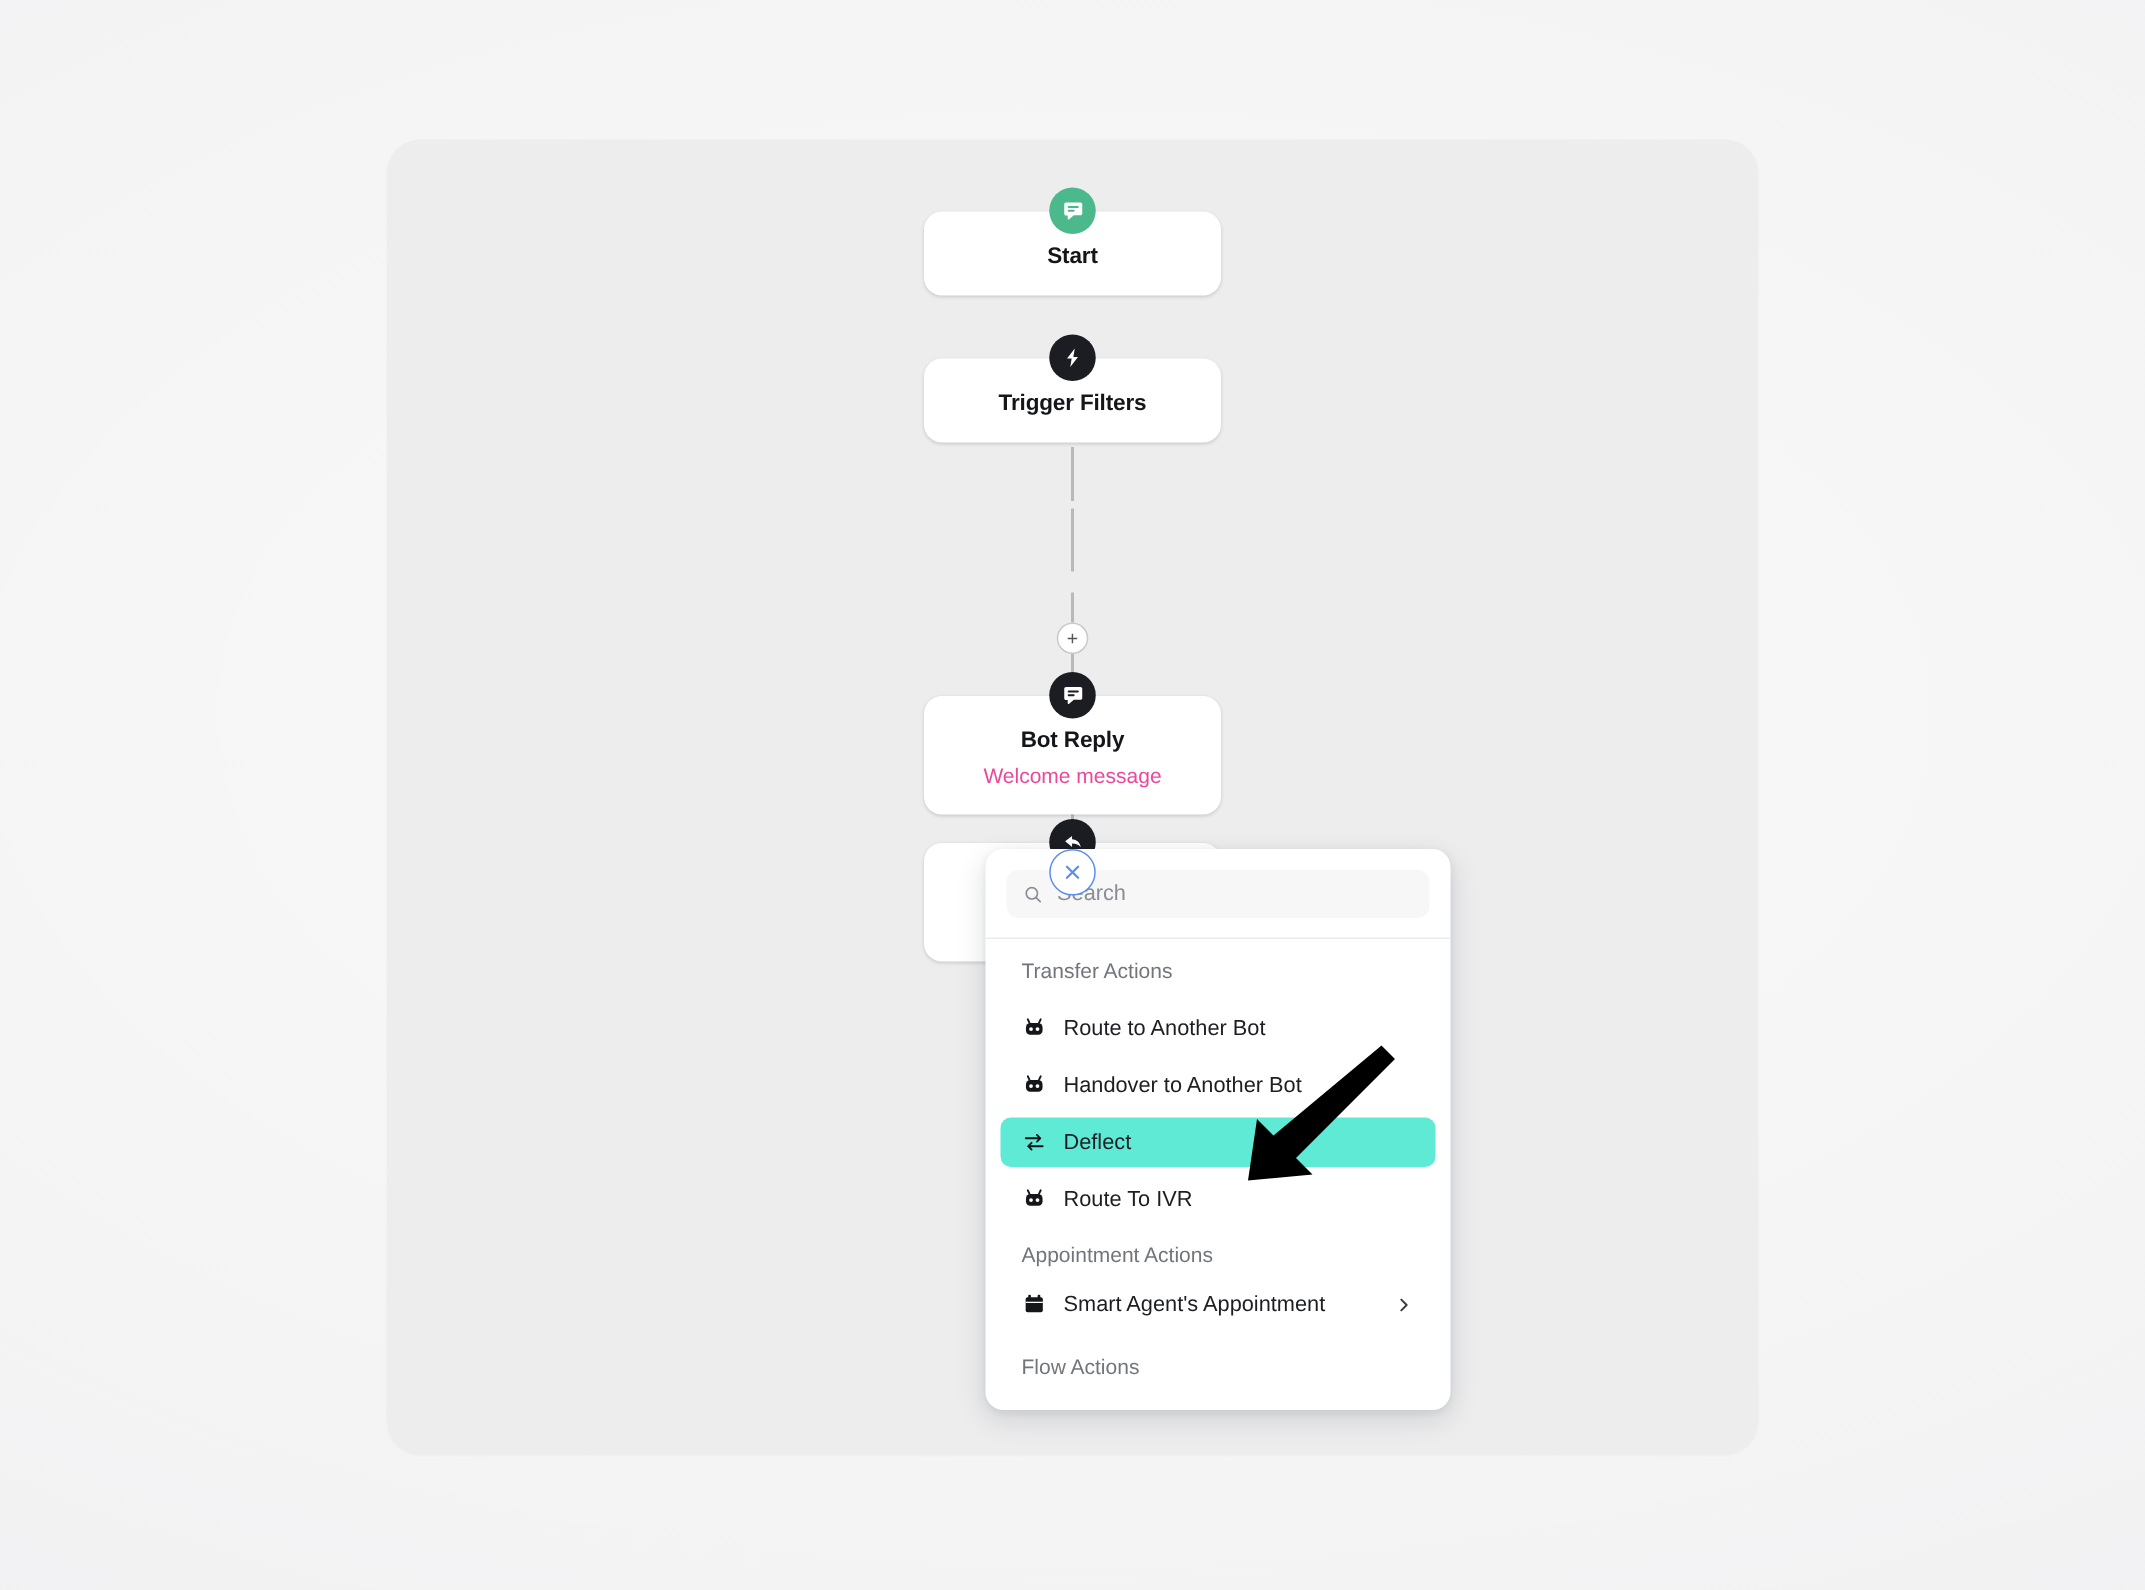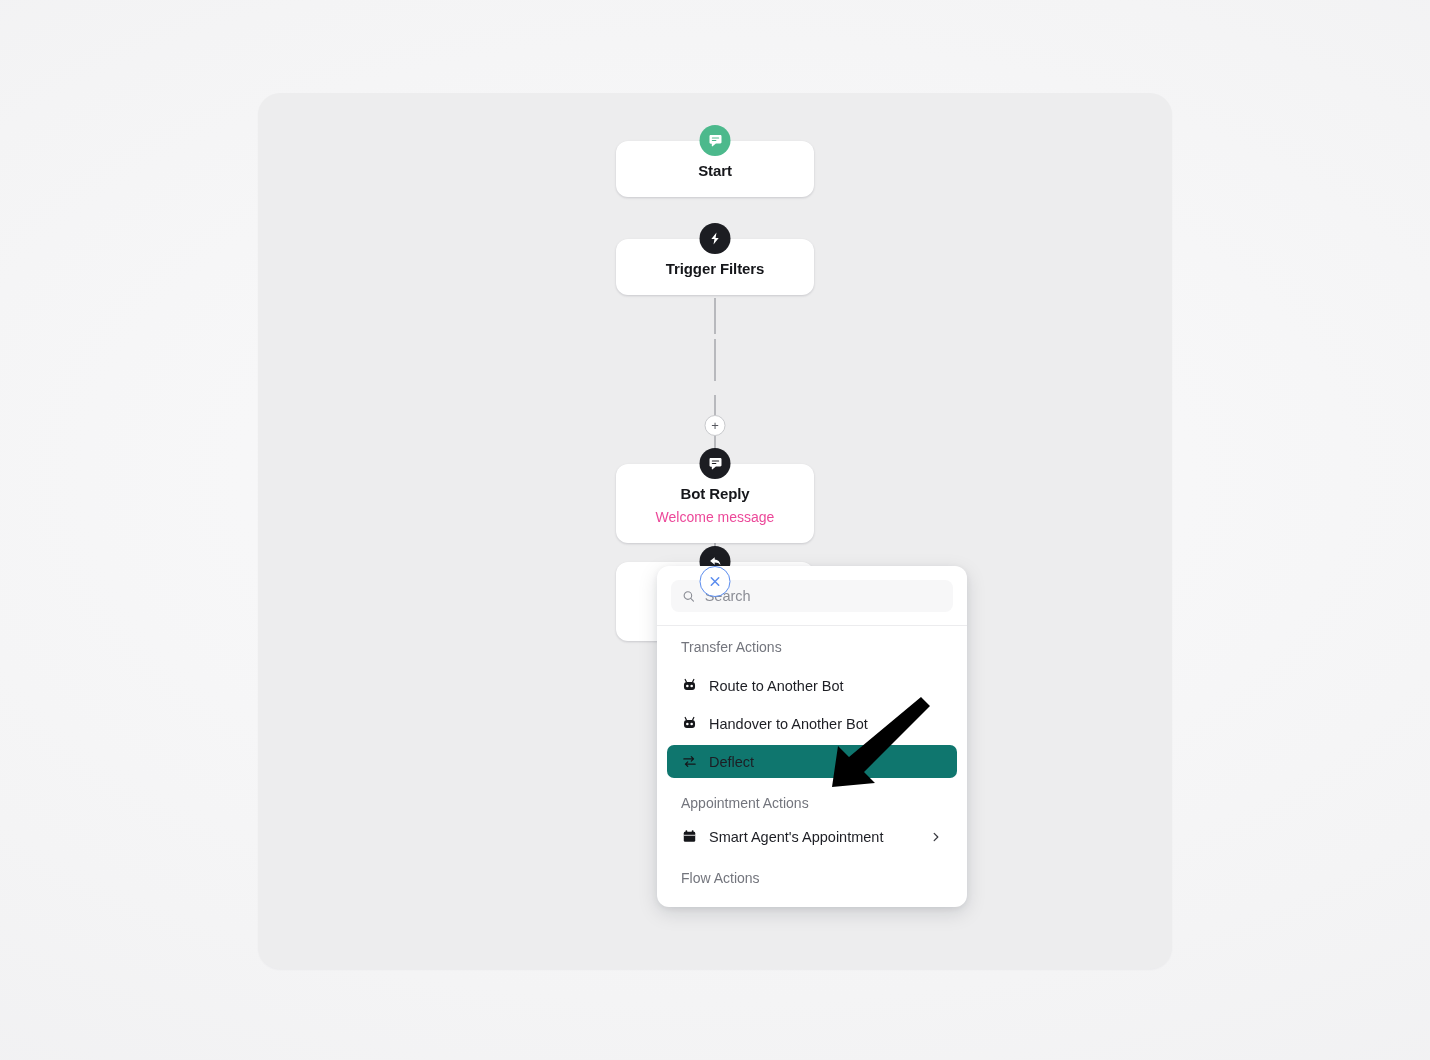--- a/index.html
+++ b/index.html
@@ -178,21 +178,21 @@
     align-items: center;
     gap: 12px;
     height: 33px;
     margin: 0 6px;
     padding: 0 14px;
     border-radius: 7px;
     cursor: pointer;
     position: relative;
   }
 
-  .menu-item.selected { background: #0f766e; }
+  .menu-item.selected { background: #5eead4; }
 
   .menu-item-label {
     font-size: 14.5px;
     color: #1d1e24;
     line-height: 20px;
     flex: 1;
     white-space: nowrap;
   }
 
   .menu-item-icon {
@@ -347,20 +347,31 @@
           <svg width="15" height="15" viewBox="0 0 16 16" fill="none">
             <path d="M2 5.2h10.3M9.9 2.8l2.4 2.4-2.4 2.4" stroke="#15161a" stroke-width="1.35" stroke-linecap="round" stroke-linejoin="round"></path>
             <path d="M14 10.8H3.7M6.1 8.4 3.7 10.8l2.4 2.4" stroke="#15161a" stroke-width="1.35" stroke-linecap="round" stroke-linejoin="round"></path>
           </svg>
         </span>
         <span class="menu-item-label">Deflect</span>
       </div>
 
       <div class="menu-spacer"></div>
 
+      <div class="menu-item">
+        <span class="menu-item-icon">
+          <svg width="15" height="15" viewBox="0 0 16 16" fill="none">
+            <path d="M3.4 1.6 4.6 4.1M12.6 1.6 11.4 4.1" stroke="#15161a" stroke-width="1.3" stroke-linecap="round"></path>
+            <rect x="2.1" y="4.3" width="11.8" height="8.4" rx="3.1" fill="#15161a"></rect>
+            <circle cx="5.7" cy="8.6" r="1.35" fill="#fff"></circle>
+            <circle cx="10.3" cy="8.6" r="1.35" fill="#fff"></circle>
+          </svg>
+        </span>
+        <span class="menu-item-label">Route To IVR</span>
+      </div>
 
       <div class="menu-group-label" style="padding-top:11px;">Appointment Actions</div>
 
       <div class="menu-item">
         <span class="menu-item-icon">
           <svg width="15" height="15" viewBox="0 0 16 16" fill="none">
             <rect x="1.9" y="3" width="12.2" height="10.6" rx="1.4" fill="#15161a"></rect>
             <rect x="3.7" y="1.2" width="1.9" height="3" rx="0.8" fill="#15161a"></rect>
             <rect x="10.4" y="1.2" width="1.9" height="3" rx="0.8" fill="#15161a"></rect>
             <rect x="1.9" y="6.2" width="12.2" height="0.9" fill="#fff"></rect>

